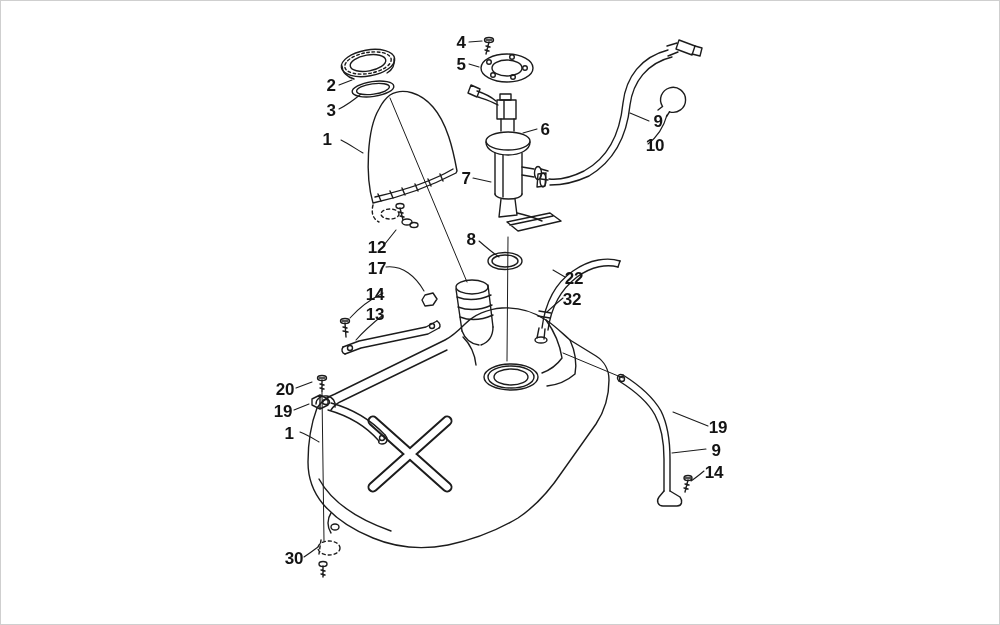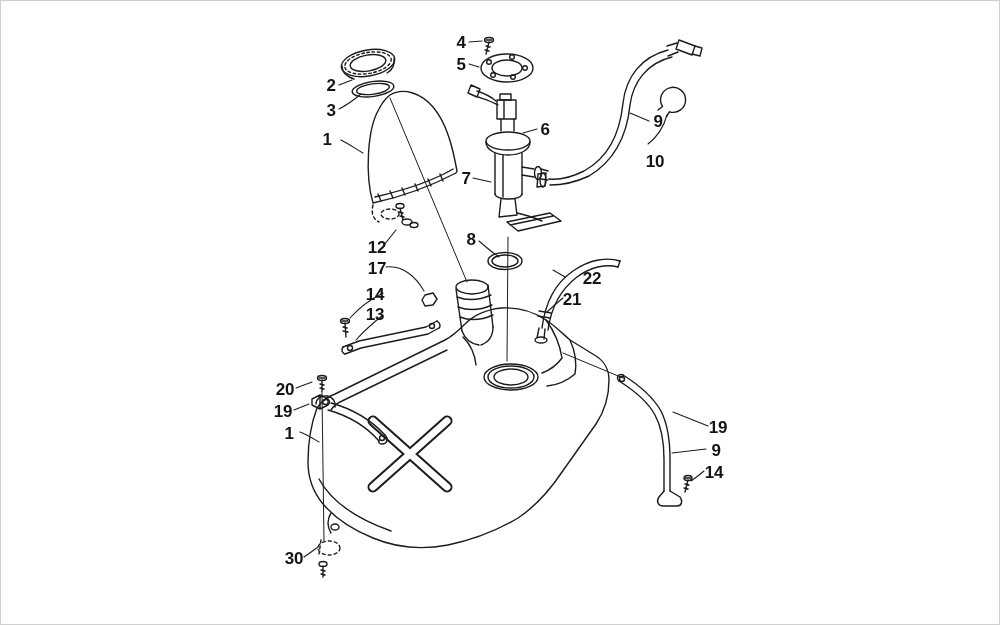--- a/index.html
+++ b/index.html
@@ -224,27 +224,27 @@
 
   <span class="callout" style="left:330px;top:84px">2</span>
   <span class="callout" style="left:330px;top:109px">3</span>
   <span class="callout" style="left:326px;top:138px">1</span>
   <span class="callout" style="left:460px;top:41px">4</span>
   <span class="callout" style="left:460px;top:63px">5</span>
   <span class="callout" style="left:544px;top:128px">6</span>
   <span class="callout" style="left:465px;top:177px">7</span>
   <span class="callout" style="left:470px;top:238px">8</span>
   <span class="callout" style="left:657px;top:120px">9</span>
-  <span class="callout" style="left:654px;top:160px">10</span>
+  <span class="callout" style="left:654px;top:144px">10</span>
   <span class="callout" style="left:376px;top:246px">12</span>
   <span class="callout" style="left:376px;top:267px">17</span>
   <span class="callout" style="left:374px;top:293px">14</span>
   <span class="callout" style="left:374px;top:313px">13</span>
-  <span class="callout" style="left:591px;top:277px">22</span>
-  <span class="callout" style="left:571px;top:298px">21</span>
+  <span class="callout" style="left:573px;top:277px">22</span>
+  <span class="callout" style="left:571px;top:298px">32</span>
   <span class="callout" style="left:284px;top:388px">20</span>
   <span class="callout" style="left:282px;top:410px">19</span>
   <span class="callout" style="left:288px;top:432px">1</span>
   <span class="callout" style="left:717px;top:426px">19</span>
   <span class="callout" style="left:715px;top:449px">9</span>
   <span class="callout" style="left:713px;top:471px">14</span>
   <span class="callout" style="left:293px;top:557px">30</span>
 
 </div>
 

